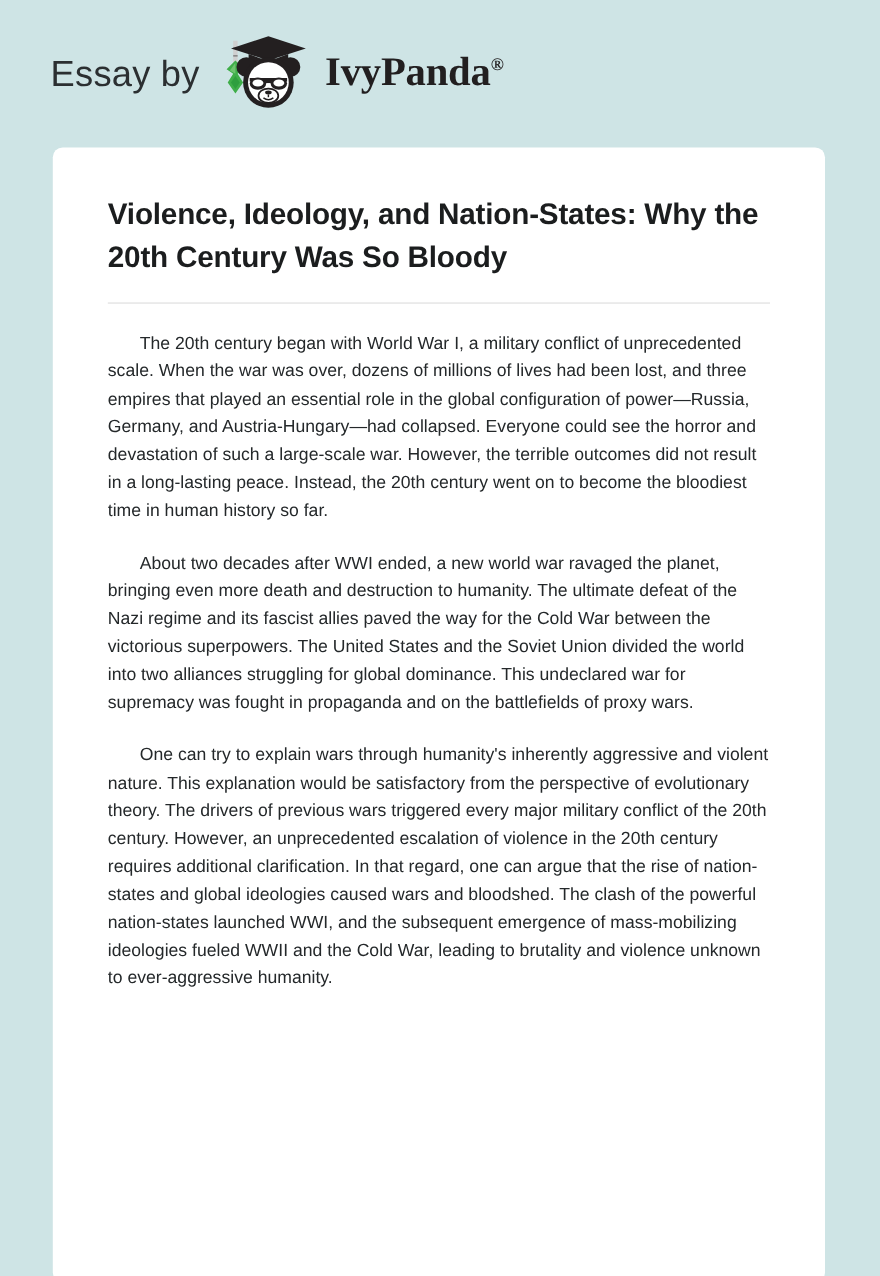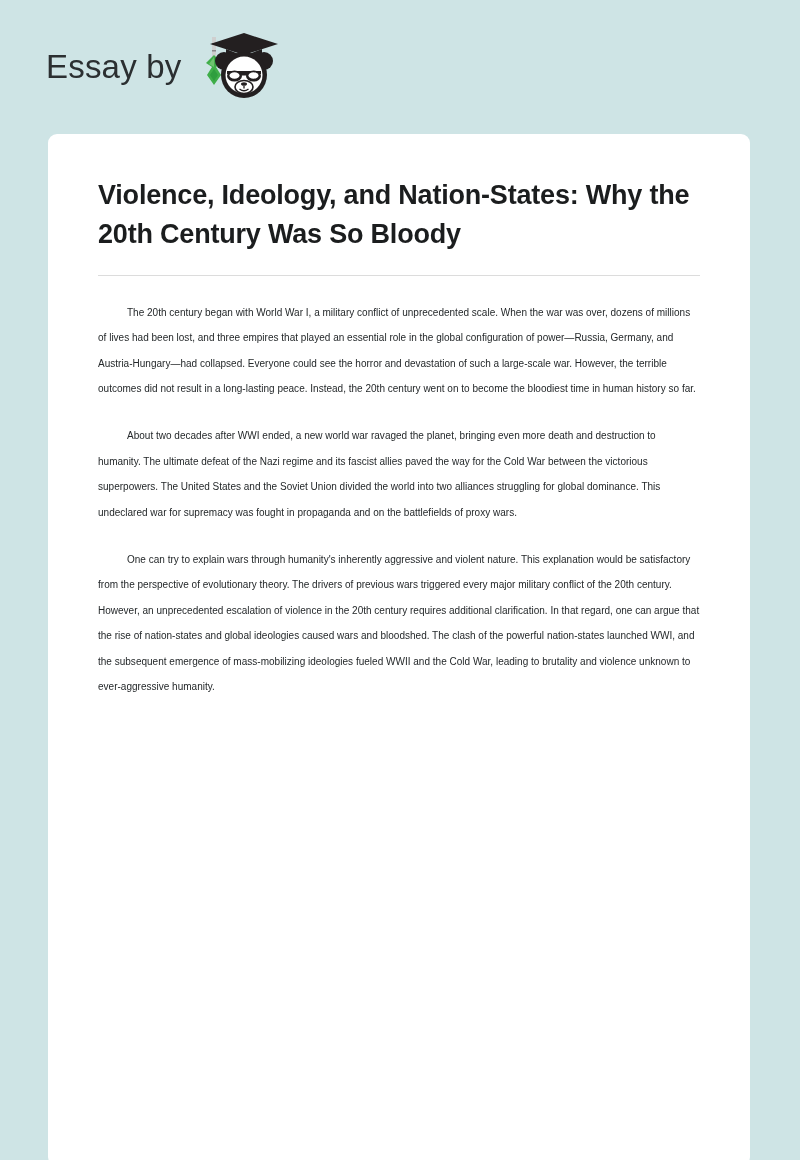--- a/index.html
+++ b/index.html
@@ -118,21 +118,21 @@
 
   .section-heading {
     font-size: 25px;
     font-weight: 700;
     color: #1b1d1e;
     margin: 28px 0 0 0;
     letter-spacing: -0.2px;
   }
 
   .body-text {
-    font-size: 10px;
+    font-size: 16px;
     line-height: 25.4px;
     color: #24282a;
     margin: 22px 0 0 0;
     text-indent: 29px;
     letter-spacing: 0.01px;
   }
   .body-text:first-of-type { margin-top: 24px; }
 </style>
 </head>
 <body>
@@ -168,20 +168,21 @@
         <ellipse cx="55.5" cy="44.5" rx="5" ry="3.2" fill="#ffffff"></ellipse>
         <rect x="43" y="42.5" width="6" height="2" fill="#231f20"></rect>
 
         <ellipse cx="46" cy="56" rx="9" ry="6.5" fill="#ffffff" stroke="#231f20" stroke-width="1.6"></ellipse>
         <ellipse cx="46" cy="53" rx="3" ry="1.8" fill="#231f20"></ellipse>
         <path d="M46 55 L46 57.5" stroke="#231f20" stroke-width="1.3" fill="none"></path>
         <path d="M41.5 58 Q46 61.5 50.5 58" stroke="#231f20" stroke-width="1.3" fill="none"></path>
       </svg>
     </span>
 
+    <span class="wordmark"><span>IvyPanda</span><span class="reg">®</span></span>
   </div>
 </header>
 
 <main class="doc-card">
 
   <h1 class="doc-title">Violence, Ideology, and Nation-States: Why the 20th Century Was So Bloody</h1>
 
 
   <hr class="divider">
 

